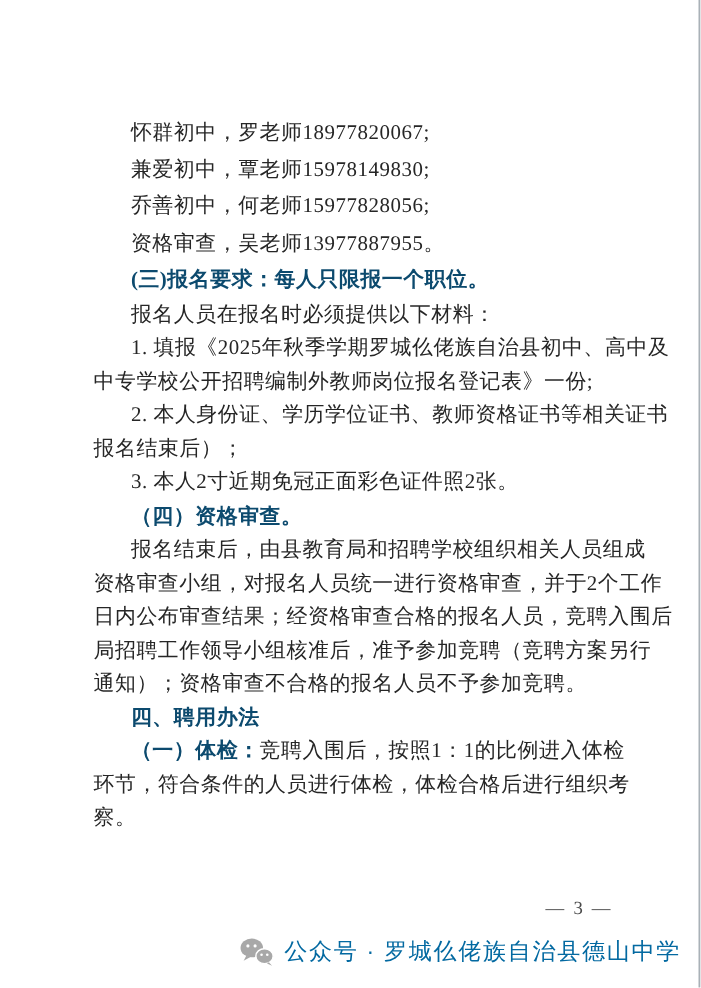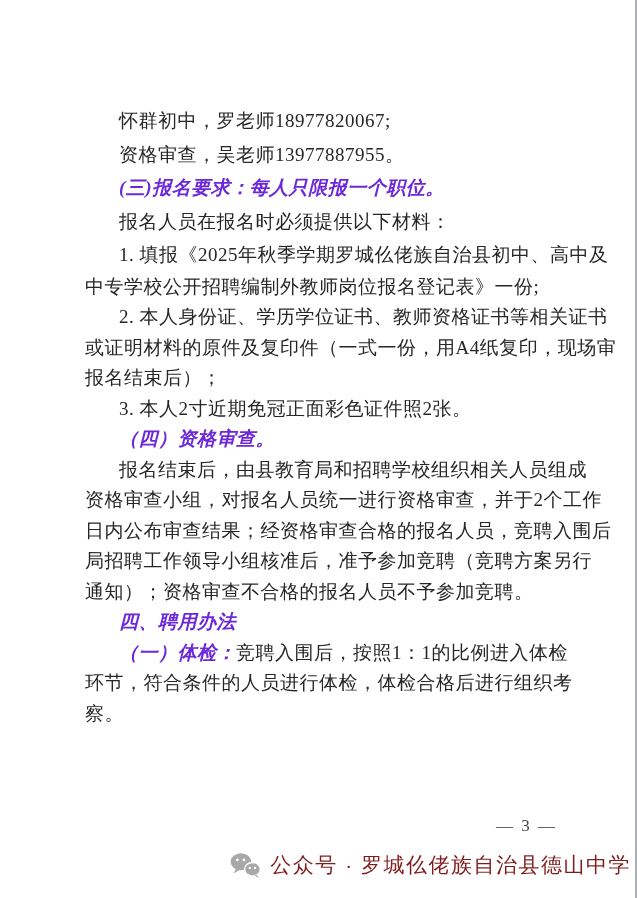--- a/index.html
+++ b/index.html
@@ -35,57 +35,58 @@
   .line {
     height: 30.5px;
     line-height: 30.5px;
     white-space: nowrap;
   }
   .line:nth-child(-n+5) {
     height: 33.5px;
     line-height: 33.5px;
   }
   .line.indent { text-indent: 34px; }
-  .line.bold, .line .bold { font-weight: 700; color: #6d28d9; font-style: italic; }
+  .line.bold, .line .bold { font-weight: 700; color: #0c4a6e; }
   .page-number {
     position: absolute;
     top: 816px;
     right: 80px;
     font-size: 17px;
     color: #4a4a4a;
     letter-spacing: 2px;
   }
   .watermark {
     position: absolute;
     top: 851px;
-    right: 6px;
+    right: 18px;
     display: flex;
     align-items: center;
     gap: 9px;
-    color: #7f1d1d;
+    color: #0369a1;
     font-size: 21px;
     letter-spacing: 1.5px;
     font-family: "Liberation Sans", "DejaVu Sans", sans-serif;
   }
   .watermark svg { display: block; }
 </style>
 </head>
 <body>
 
 <div class="page">
 
   <div class="doc-body">
       <div class="line indent">怀群初中，罗老师18977820067;</div>
+      <div class="line indent">兼爱初中，覃老师15978149830;</div>
+      <div class="line indent">乔善初中，何老师15977828056;</div>
       <div class="line indent">资格审查，吴老师13977887955。</div>
       <div class="line indent bold">(三)报名要求：每人只限报一个职位。</div>
       <div class="line indent">报名人员在报名时必须提供以下材料：</div>
       <div class="line indent">1. 填报《2025年秋季学期罗城仫佬族自治县初中、高中及</div>
       <div class="line">中专学校公开招聘编制外教师岗位报名登记表》一份;</div>
       <div class="line indent">2. 本人身份证、学历学位证书、教师资格证书等相关证书</div>
-      <div class="line">或证明材料的原件及复印件（一式一份，用A4纸复印，现场审</div>
       <div class="line">报名结束后）；</div>
       <div class="line indent">3. 本人2寸近期免冠正面彩色证件照2张。</div>
       <div class="line indent bold">（四）资格审查。</div>
       <div class="line indent">报名结束后，由县教育局和招聘学校组织相关人员组成</div>
       <div class="line">资格审查小组，对报名人员统一进行资格审查，并于2个工作</div>
       <div class="line">日内公布审查结果；经资格审查合格的报名人员，竞聘入围后</div>
       <div class="line">局招聘工作领导小组核准后，准予参加竞聘（竞聘方案另行</div>
       <div class="line">通知）；资格审查不合格的报名人员不予参加竞聘。</div>
       <div class="line indent bold">四、聘用办法</div>
       <div class="line indent"><span class="bold">（一）体检：</span>竞聘入围后，按照1：1的比例进入体检</div>

